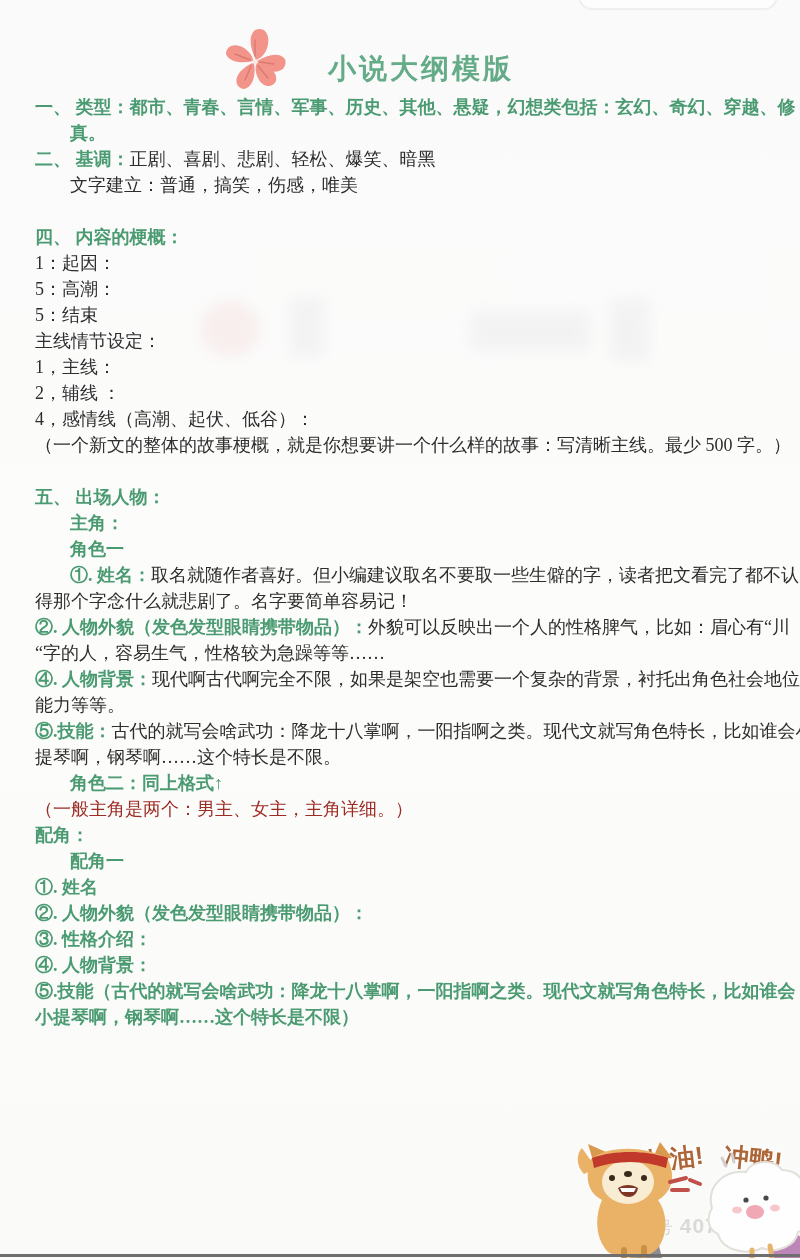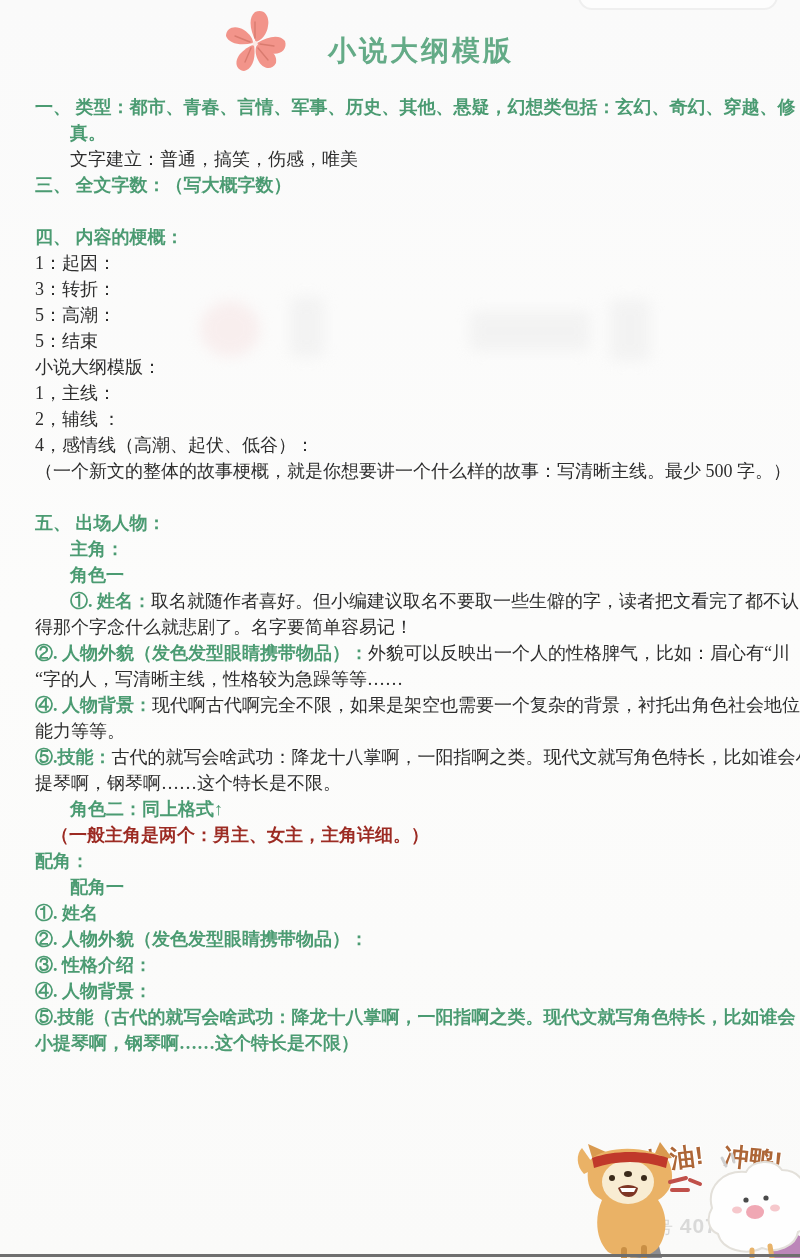--- a/index.html
+++ b/index.html
@@ -19,42 +19,42 @@
     font-family:"Liberation Serif","DejaVu Serif",serif;
     overflow:hidden;
   }
   .page{position:absolute;inset:0;background:linear-gradient(180deg,#fafafa 0%,#fcfcfb 50%,#fafaf9 100%);}
   
   .top-ghost{
     position:absolute;top:-32px;left:578px;width:200px;height:42px;
     border:2px solid #efefef;border-radius:14px;background:#fdfdfd;
   }
   
-  .header{position:absolute;top:4px;left:0;width:100%;height:80px;}
+  .header{position:absolute;top:22px;left:0;width:100%;height:80px;}
   .flower{position:absolute;left:220px;top:4px;width:70px;height:74px;}
   .doc-title{
     position:absolute;left:328px;top:28px;
     font-size:28px;font-weight:700;color:var(--title-green);
     letter-spacing:3px;white-space:nowrap;
   }
   
   .mid-wm{position:absolute;top:295px;left:180px;width:480px;height:80px;filter:blur(7px);opacity:.55;pointer-events:none;}
   .mid-wm i{position:absolute;display:block;background:#ececec;border-radius:6px;}
   .mid-wm i.pink{background:#f6e4e4;}
   
   .doc{
     position:absolute;top:94px;left:35px;width:740px;
     font-size:18px;line-height:26px;color:var(--black);
   }
   .line{white-space:nowrap;}
   .line.blank{height:26px;}
   .ind1{padding-left:35px;}
   .seg-g{color:var(--green);font-weight:700;}
   .seg-k{color:var(--black);font-weight:400;}
-  .seg-r{color:var(--red);font-weight:700;margin-left:16px;}
+  .seg-r{color:var(--red);font-weight:400;}
   
   .footer-art{position:absolute;right:0;bottom:0;width:260px;height:150px;}
   .cheer{
     position:absolute;top:1142px;left:645px;width:200px;
     font-family:"Liberation Sans","DejaVu Sans",sans-serif;
     font-size:25px;font-weight:800;color:var(--cheer);
     text-shadow:-1px -1px 0 #fff,1px -1px 0 #fff,-1px 1px 0 #fff,1px 1px 0 #fff;
     white-space:nowrap;
   }
   .cheer .c1{display:inline-block;transform:rotate(-7deg);}
@@ -100,41 +100,40 @@
   <div class="mid-wm">
     <i class="pink" style="left:20px;top:6px;width:60px;height:56px;border-radius:50%;"></i>
     <i style="left:110px;top:2px;width:34px;height:60px;"></i>
     <i style="left:290px;top:16px;width:120px;height:40px;"></i>
     <i style="left:430px;top:4px;width:40px;height:62px;"></i>
   </div>
 
   <div class="doc">
       <div class="line"><span class="seg-g">一、 类型：都市、青春、言情、军事、历史、其他、悬疑，幻想类包括：玄幻、奇幻、穿越、修</span></div>
       <div class="line ind1"><span class="seg-g">真。</span></div>
+      <div class="line"><span class="seg-g">二、 基调：</span><span class="seg-k">正剧、喜剧、悲剧、轻松、爆笑、暗黑</span></div>
       <div class="line ind1"><span class="seg-k">文字建立：普通，搞笑，伤感，唯美</span></div>
-      <div class="line"><span class="seg-g">三、 全文字数：（写大概字数）</span></div>
       <div class="line blank"></div>
       <div class="line"><span class="seg-g">四、 内容的梗概：</span></div>
       <div class="line"><span class="seg-k">1：起因：</span></div>
-      <div class="line"><span class="seg-k">3：转折：</span></div>
       <div class="line"><span class="seg-k">5：高潮：</span></div>
       <div class="line"><span class="seg-k">5：结束</span></div>
-      <div class="line"><span class="seg-k">小说大纲模版：</span></div>
+      <div class="line"><span class="seg-k">主线情节设定：</span></div>
       <div class="line"><span class="seg-k">1，主线：</span></div>
       <div class="line"><span class="seg-k">2，辅线 ：</span></div>
       <div class="line"><span class="seg-k">4，感情线（高潮、起伏、低谷）：</span></div>
       <div class="line"><span class="seg-k">（一个新文的整体的故事梗概，就是你想要讲一个什么样的故事：写清晰主线。最少 500 字。）</span></div>
       <div class="line blank"></div>
       <div class="line"><span class="seg-g">五、 出场人物：</span></div>
       <div class="line ind1"><span class="seg-g">主角：</span></div>
       <div class="line ind1"><span class="seg-g">角色一</span></div>
       <div class="line ind1"><span class="seg-g">①. 姓名：</span><span class="seg-k">取名就随作者喜好。但小编建议取名不要取一些生僻的字，读者把文看完了都不认</span></div>
       <div class="line"><span class="seg-k">得那个字念什么就悲剧了。名字要简单容易记！</span></div>
       <div class="line"><span class="seg-g">②. 人物外貌（发色发型眼睛携带物品）：</span><span class="seg-k">外貌可以反映出一个人的性格脾气，比如：眉心有“川</span></div>
-      <div class="line"><span class="seg-k">“字的人，写清晰主线，性格较为急躁等等……</span></div>
+      <div class="line"><span class="seg-k">“字的人，容易生气，性格较为急躁等等……</span></div>
       <div class="line"><span class="seg-g">④. 人物背景：</span><span class="seg-k">现代啊古代啊完全不限，如果是架空也需要一个复杂的背景，衬托出角色社会地位，</span></div>
       <div class="line"><span class="seg-k">能力等等。</span></div>
       <div class="line"><span class="seg-g">⑤.技能：</span><span class="seg-k">古代的就写会啥武功：降龙十八掌啊，一阳指啊之类。现代文就写角色特长，比如谁会小</span></div>
       <div class="line"><span class="seg-k">提琴啊，钢琴啊……这个特长是不限。</span></div>
       <div class="line ind1"><span class="seg-g">角色二：同上格式↑</span></div>
       <div class="line"><span class="seg-r">（一般主角是两个：男主、女主，主角详细。）</span></div>
       <div class="line"><span class="seg-g">配角：</span></div>
       <div class="line ind1"><span class="seg-g">配角一</span></div>
       <div class="line"><span class="seg-g">①. 姓名</span></div>
       <div class="line"><span class="seg-g">②. 人物外貌（发色发型眼睛携带物品）：</span></div>

